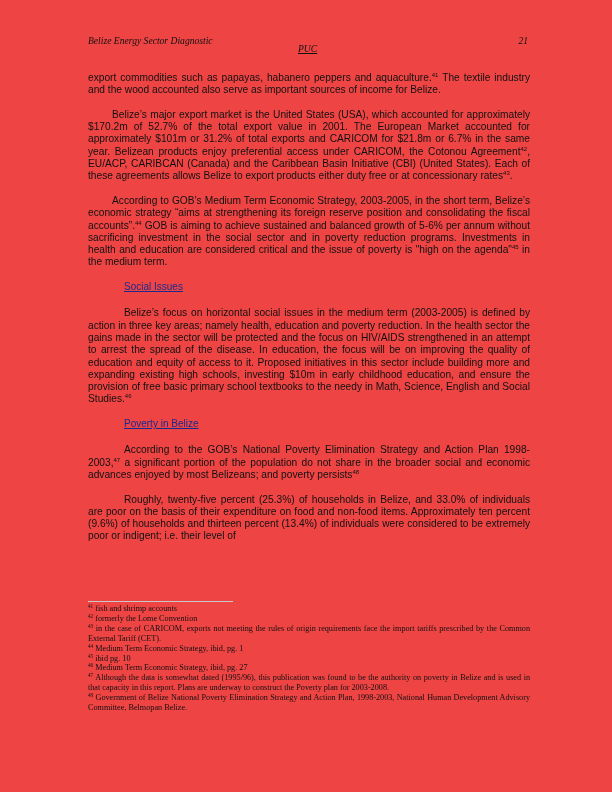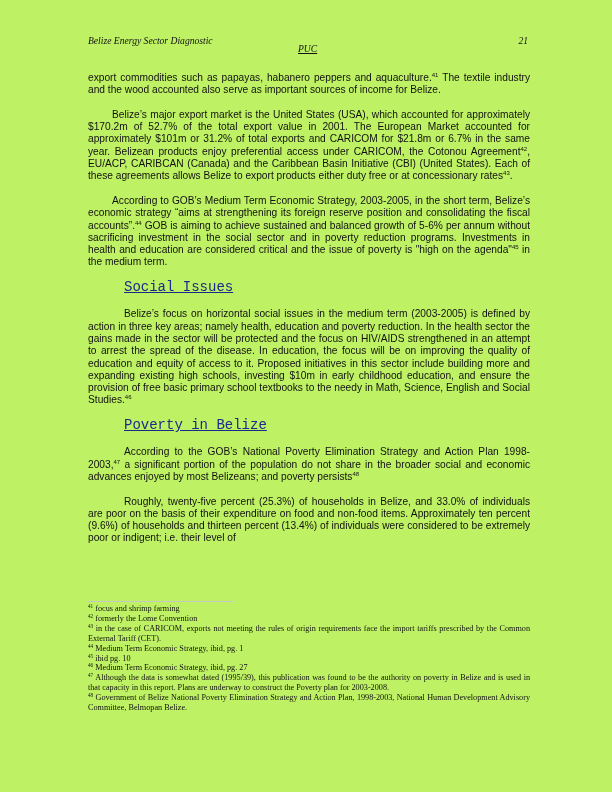--- a/index.html
+++ b/index.html
@@ -1,30 +1,30 @@
 <!DOCTYPE html>
 <html><head>
 <meta charset="utf-8">
 <style>
   html, body { margin:0; padding:0; background:#ffffff; }
   body { width:612px; height:792px; position:relative; overflow:hidden; }
-  .page { position:absolute; left:0; top:0; width:612px; height:792px; background:#bef264; }
+  .page { position:absolute; left:0; top:0; width:612px; height:792px; background:#ef4444; }
   .header { position:absolute; top:35px; left:88px; width:440px; height:14px;
     font-family:"Liberation Serif", serif; font-style:italic; font-size:9.6px; color:#111; }
   .header .left { position:absolute; left:0; top:0; }
   .header .center { position:absolute; left:210px; top:8px;text-decoration:underline; }
   .header .right { position:absolute; right:0; top:0;font-family:Liberation Serif, serif; }
   .body { position:absolute; left:88px; top:72px; width:442px;
     font-family:"Liberation Sans", sans-serif; font-size:10.2px; line-height:12.3px; color:#111; }
   .body p { margin:0 0 12.3px 0; text-align:justify; }
   .body p.indent { text-indent:24px; }
   .body p.indent2 { text-indent:36px; }
   .body sup { font-size:6px; line-height:0; vertical-align:4px; }
   .heading { margin:0 0 14px 36px; }
-  .heading a { color:#1a2a8c; text-decoration:underline; font-family:Liberation Mono, monospace; font-size:14px; }
+  .heading a { color:#1a2a8c; text-decoration:underline; font-family:Liberation Sans, sans-serif; font-size:10px; }
   .fn-sep { position:absolute; left:88px; top:601px; width:145px; height:0; border-top:1px solid #c8c8c8; }
   .footnotes { position:absolute; left:88px; top:604px; width:442px;
     font-family:"Liberation Serif", serif; font-size:8.2px; line-height:9.9px; color:#111; }
   .footnotes div { text-align:justify; }
   .footnotes sup { font-size:5.2px; vertical-align:3px; line-height:0; }
 </style>
 </head>
 <body>
 
 <div class="page">
@@ -53,23 +53,23 @@
     </div>
 
     <p class="indent2"><span>According to the GOB’s National Poverty Elimination Strategy and Action Plan 1998-2003,</span><sup>47</sup><span> a significant portion of the population do not share in the broader social and economic advances enjoyed by most Belizeans; and poverty persists</span><sup>48</sup></p>
 
     <p class="indent2"><span>Roughly, twenty-five percent (25.3%) of households in Belize, and 33.0% of individuals are poor on the basis of their expenditure on food and non-food items.  Approximately ten percent (9.6%) of households and thirteen percent (13.4%) of individuals were considered to be extremely poor or indigent; i.e. their level of</span></p>
   </div>
 
   <div class="fn-sep"></div>
 
   <div class="footnotes">
-    <div><sup>41</sup><span> focus and shrimp farming</span></div>
+    <div><sup>41</sup><span> fish and shrimp accounts</span></div>
     <div><sup>42</sup><span> formerly the Lome Convention</span></div>
     <div><sup>43</sup><span> in the case of CARICOM, exports not meeting the rules of origin requirements face the import tariffs prescribed by the Common External Tariff (CET).</span></div>
     <div><sup>44</sup><span> Medium Term Economic Strategy, ibid, pg. 1</span></div>
     <div><sup>45</sup><span> ibid pg. 10</span></div>
     <div><sup>46</sup><span> Medium Term Economic Strategy, ibid, pg. 27</span></div>
-    <div><sup>47</sup><span> Although the data is somewhat dated (1995/39), this publication was found to be the authority on poverty in Belize and is used in that capacity in this report.  Plans are underway to construct the Poverty plan for 2003-2008.</span></div>
+    <div><sup>47</sup><span> Although the data is somewhat dated (1995/96), this publication was found to be the authority on poverty in Belize and is used in that capacity in this report.  Plans are underway to construct the Poverty plan for 2003-2008.</span></div>
     <div><sup>48</sup><span>  Government of Belize National Poverty Elimination Strategy and Action Plan, 1998-2003, National Human Development Advisory Committee, Belmopan Belize.</span></div>
   </div>
 
 </div>
 
 </body></html>

